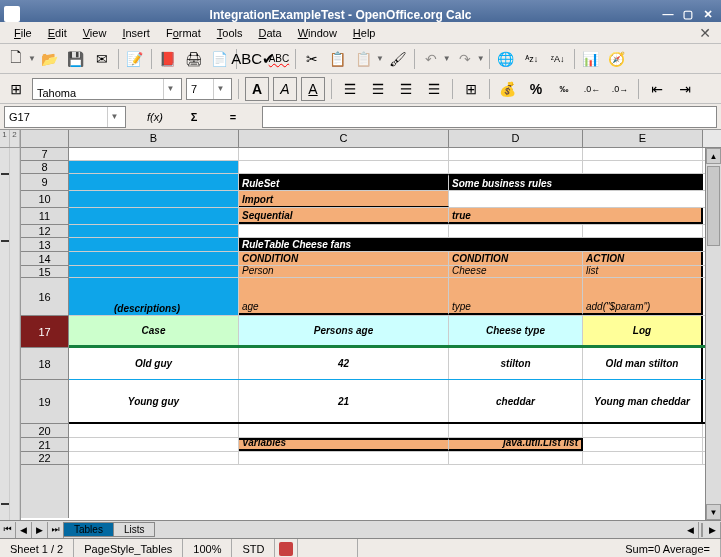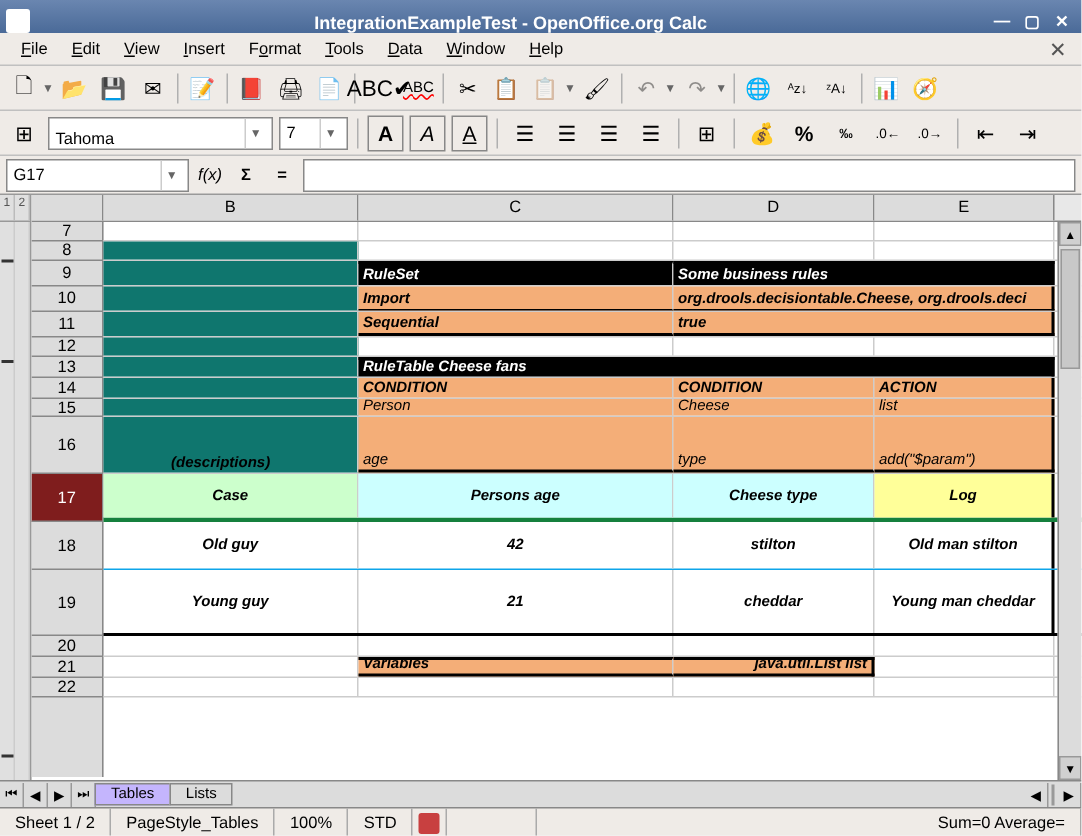--- a/index.html
+++ b/index.html
@@ -18,21 +18,21 @@
   .toolbar { height: 30px; background: #efebe7; display: flex; align-items: center; padding: 2px 4px; gap: 2px; border-bottom: 1px solid #c0c0c0; }
   .tb-btn { width: 24px; height: 24px; display: flex; align-items: center; justify-content: center; border: 1px solid transparent; cursor: pointer; font-size: 14px; }
   .tb-sep { width: 1px; height: 20px; background: #b0b0b0; margin: 0 2px; }
   .tb-dd { font-size: 8px; color: #666; margin-left: -2px; }
   
   .toolbar2 { height: 30px; background: #efebe7; display: flex; align-items: center; padding: 2px 4px; gap: 4px; border-bottom: 1px solid #c0c0c0; }
   .font-name { width: 150px; height: 22px; border: 1px solid #888; background: white; padding: 0 4px; display:flex; align-items:flex-end; }
   .font-size { width: 46px; height: 22px; border: 1px solid #888; background: white; padding: 0 4px; display:flex; align-items:center; }
   .combo-dd { width: 14px; height: 20px; border-left: 1px solid #ccc; display:flex; align-items:center; justify-content:center; font-size:8px; color:#666; cursor:pointer; margin-left:auto; }
   
-  .formula-bar { height: 26px; background: #efebe7; display: flex; align-items: center; padding: 2px 4px; gap: 4px; border-bottom: 1px solid #999; }
+  .formula-bar { height: 26px; background: #efebe7; display: flex; align-items: center; padding: 2px 4px; gap: 19px; border-bottom: 1px solid #999; }
   .cell-ref { width: 122px; height: 22px; border: 1px solid #888; background: white; padding: 0 4px; display:flex; align-items:center; }
   .formula-btn { width: 20px; height: 20px; display:flex; align-items:center; justify-content:center; cursor:pointer; font-style:italic; }
   .formula-input { flex: 1; height: 22px; border: 1px solid #888; background: white; padding: 0 4px; }
   
   .sheet-area { position: relative; height: 390px; background: #fff; display: flex; }
   .outline-gutter { width: 21px; background: #e0e0e0; border-right: 1px solid #999; font-size:8px; color:#555; display:flex; flex-direction:column; }
   .outline-head { height: 18px; border-bottom: 1px solid #999; display:flex; }
   .outline-head div { flex:1; border-right:1px solid #bbb; text-align:center; }
   .outline-body { flex:1; display:flex; }
   .outline-col { flex:1; border-right:1px solid #ccc; position:relative; }
@@ -67,35 +67,35 @@
   .h-14 { height: 14px; }
   .h-13 { height: 13px; }
   .h-17 { height: 17px; }
   .h-32 { height: 32px; }
   .h-38 { height: 38px; }
   .h-44 { height: 44px; }
   .h-12 { height: 12px; }
   
   .bg-black { background: #000; color: #fff; font-weight:bold; }
   .bg-orange { background: #f4ae78; }
-  .bg-gray { background: #0f766e; padding-left: 45px; }
+  .bg-gray { background: #0ea5e9; padding-left: 45px; }
   .bg-green { background: #ccffcc; }
   .bg-cyan { background: #ccffff; }
   .bg-yellow { background: #ffff99; }
   .bdr-r { border-right: 2px solid #000; }
   .bdr-b { border-bottom: 2px solid #000; }
   .bdr-t { border-top: 2px solid #000; }
   
   .vscroll { position:absolute; right:0; top:18px; bottom:0; width:16px; background:#dcdcdc; border-left:1px solid #888; }
   .vscroll-btn { height:16px; background:#d0d0d0; border:1px solid #999; display:flex; align-items:center; justify-content:center; font-size:8px; cursor:pointer; }
   .vscroll-thumb { position:absolute; top:18px; left:1px; right:1px; height:80px; background:#c8c8c8; border:1px solid #999; }
   
   .tab-bar { height: 18px; background: #dcdcdc; display: flex; align-items: center; border-top: 1px solid #888; font-size:10px; }
   .tab-nav { width: 16px; height: 16px; display:flex; align-items:center; justify-content:center; border-right:1px solid #999; cursor:pointer; font-size:9px; }
-  .sheet-tab { padding: 1px 10px; border: 1px solid #888; background:#c4b5fd; cursor:pointer; position:relative; margin-left:-1px; }
+  .sheet-tab { padding: 1px 10px; border: 1px solid #888; background:#0369a1; cursor:pointer; position:relative; margin-left:-1px; }
   .sheet-tab.inactive { background:#dcdcdc; }
   .tab-scroll { margin-left: auto; display:flex; align-items:center; }
   .hscroll { flex:1; max-width:150px; height:14px; background:#d8d8d8; border:1px solid #999; margin:0 2px; }
   
   .statusbar { height: 20px; background: #efebe7; display: flex; align-items: center; border-top: 1px solid #888; font-size: 11px; }
   .status-cell { padding: 0 10px; border-right: 1px solid #aaa; height:100%; display:flex; align-items:center; }
   .status-cell.sig { padding: 0 4px; }
   .status-grow { flex: 1; }
   .sig-icon { width:14px; height:14px; background:#c84040; border-radius:2px; }
 </style>
@@ -279,21 +279,20 @@
 
         <div class="row h-17">
             <div class="cell col-B bg-gray"></div>
             <div class="cell col-C bg-black bdr-t">RuleSet</div>
             <div class="cell bg-black bdr-t bdr-r" style="width:254px">Some business rules</div>
           </div>
 
         <div class="row h-17">
             <div class="cell col-B bg-gray"></div>
             <div class="cell col-C bg-orange bold" style="border-bottom:1px solid #000">Import</div>
-            <div class="cell bg-orange bold bdr-r" style="width:254px;border-bottom:1px solid #000">org.drools.decisiontable.Cheese, org.drools.deci</div>
           </div>
 
         <div class="row h-17">
             <div class="cell col-B bg-gray"></div>
             <div class="cell col-C bg-orange bold bdr-b">Sequential</div>
             <div class="cell bg-orange bold bdr-r bdr-b" style="width:254px">true</div>
           </div>
 
         <div class="row h-13">
             <div class="cell col-B bg-gray"></div>

